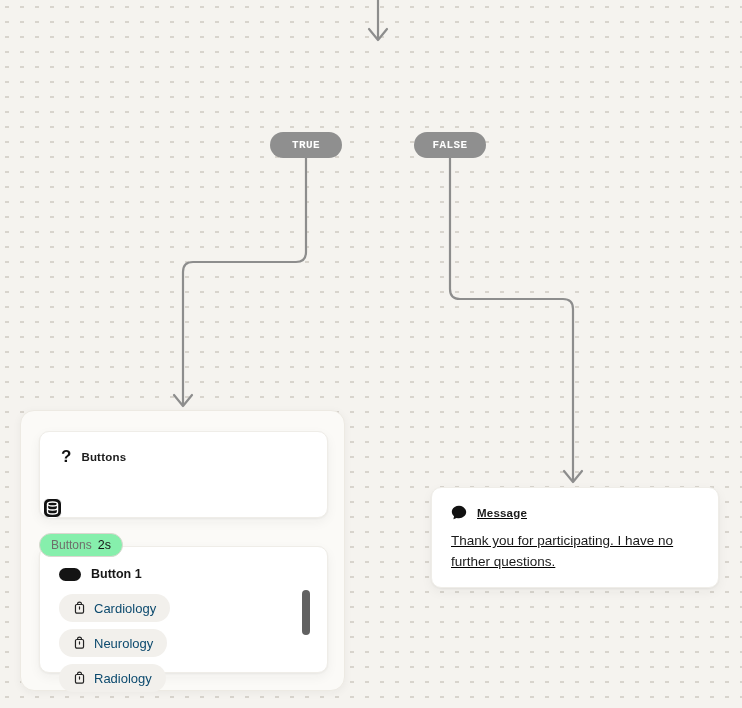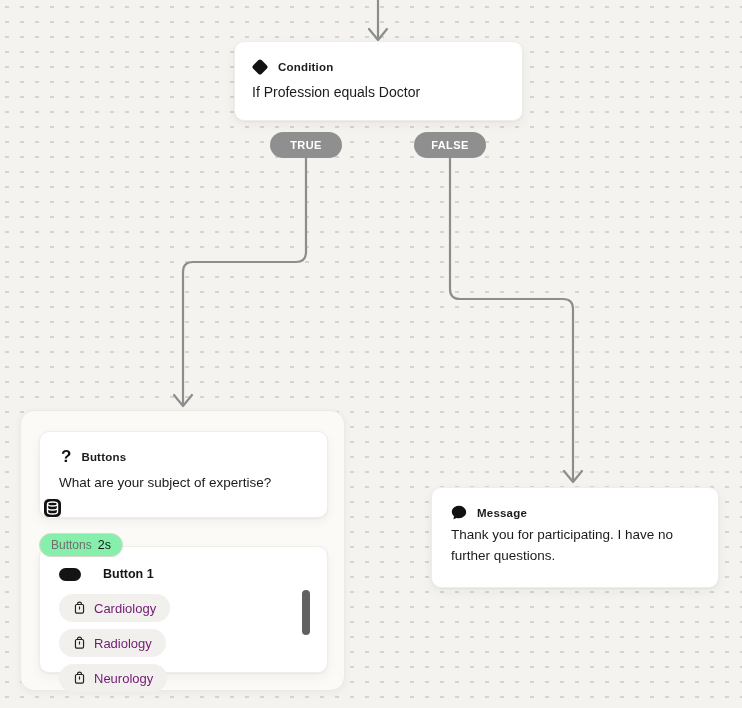--- a/index.html
+++ b/index.html
@@ -17,51 +17,51 @@
     box-sizing:border-box;
   }
   .node-header{display:flex;align-items:center;gap:10px;}
   .type-label{font-size:11.5px;font-weight:700;color:#1b1b1b;letter-spacing:.2px;}
   .node-text{font-size:14px;color:#1b1b1b;}
   .diamond{width:12px;height:12px;background:#121212;border-radius:2.5px;transform:rotate(45deg);margin:1px 2px;}
   .qmark{font-size:17px;font-weight:800;color:#111;line-height:1;margin-left:2px;}
   .pill-branch{
     position:absolute;width:72px;height:26px;border-radius:13px;background:#8f8f8f;
     color:#fff;font-size:11px;font-weight:700;letter-spacing:.4px;
-    display:flex;align-items:center;justify-content:center;
+    display:flex;align-items:center;justify-content:center;font-family:Liberation Mono, monospace;
   }
   .group{
     position:absolute;left:20px;top:410px;width:325px;height:281px;background:#fbfaf7;
     border:1px solid #edeae3;border-radius:14px;box-sizing:border-box;
     box-shadow:0 2px 8px rgba(30,30,30,.05);
   }
   .q-card{left:18px;top:20px;width:289px;height:87px;padding:16px 18px 0 19px;}
   .q-card .node-text{margin-top:10px;font-size:13.5px;}
   .db-badge{position:absolute;left:3px;top:66px;width:19px;height:20px;}
   .btn-tag{
     position:absolute;left:18px;top:122px;height:24px;padding:0 11px;z-index:2;
     display:inline-flex;align-items:center;gap:6px;background:#86efac;
     border:1px solid #dbd7d0;border-radius:13px;box-sizing:border-box;
   }
   .btn-tag .t1{font-size:12px;color:#6f6e6b;}
   .btn-tag .t2{font-size:12.5px;font-weight:400;color:#161616;}
   .btn-card{left:18px;top:135px;width:289px;height:127px;z-index:1;}
-  .btnset-row{display:flex;align-items:center;gap:22px;padding:20px 15px 0 19px;}
+  .btnset-row{display:flex;align-items:center;gap:10px;padding:20px 15px 0 19px;}
   .oval{width:22px;height:13px;background:#141414;border-radius:999px;}
   .btnset-label{font-size:12.5px;font-weight:700;color:#161616;}
   .chips{display:flex;flex-wrap:wrap;column-gap:21px;row-gap:7px;padding:13px 34px 0 19px;}
   .chip{
     height:28px;padding:0 14px;background:#f2f0ec;border-radius:999px;
-    display:inline-flex;align-items:center;gap:8px;font-size:13px;color:#701a75;box-sizing:border-box;
+    display:inline-flex;align-items:center;gap:8px;font-size:13px;color:#0c4a6e;box-sizing:border-box;
   }
   .scrollbar{position:absolute;right:17px;top:43px;width:8px;height:45px;background:#616161;border-radius:4px;}
   .cond-card{left:234px;top:41px;width:289px;height:80px;padding:18px 16px 0 17px;}
   .cond-card .node-text{margin-top:10px;}
-  .msg-card{left:431px;top:487px;width:288px;height:101px;padding:17px 19px 0 19px;}
-  .msg-card .node-text{margin-top:4px;font-size:13.5px;line-height:21px;width:256px;}
+  .msg-card{left:431px;top:487px;width:288px;height:101px;padding:17px 19px 0 19px;text-decoration:underline;}
+  .msg-card .node-text{margin-top:10px;font-size:13.5px;line-height:21px;width:256px;}
   .icon-svg{display:block;}
 </style>
 </head>
 <body>
 
 <div class="canvas">
 
   <svg class="edges" viewBox="0 0 742 708" fill="none" stroke="#8d8d8d" stroke-width="2.2">
     <g>
       <path d="M378 0 V38"></path>
@@ -70,39 +70,31 @@
     <g>
       <path d="M306 158 V252 Q306 262 296 262 H193 Q183 262 183 272 V404"></path>
       <path d="M174 395 L183 406 L192 395" stroke-linecap="round" stroke-linejoin="round"></path>
     </g>
     <g>
       <path d="M450 158 V289 Q450 299 460 299 H563 Q573 299 573 309 V480"></path>
       <path d="M564 471 L573 482 L582 471" stroke-linecap="round" stroke-linejoin="round"></path>
     </g>
   </svg>
 
-  <div class="node cond-card">
-    <div class="node-header">
-      <span class="diamond"></span>
-      <span class="type-label">Condition</span>
-    </div>
-    <div class="node-text">If Profession equals Doctor</div>
-  </div>
 
   <div class="pill-branch" style="left:270px;top:132px;">TRUE</div>
   <div class="pill-branch" style="left:414px;top:132px;">FALSE</div>
 
   <div class="group">
 
     <div class="node q-card">
       <div class="node-header">
         <span class="qmark">?</span>
         <span class="type-label">Buttons</span>
       </div>
-      <div class="node-text">What are your subject of expertise?</div>
       <span class="db-badge">
         <svg class="icon-svg" width="19" height="20" viewBox="0 0 19 20">
           <rect x="0.5" y="0.5" width="18" height="19" rx="5.5" fill="#111" stroke="#fff"></rect>
           <ellipse cx="9.5" cy="6" rx="5" ry="2" fill="none" stroke="#fff" stroke-width="1.4"></ellipse>
           <path d="M4.5 6 v4 a5 2 0 0 0 10 0 v-4" fill="none" stroke="#fff" stroke-width="1.4"></path>
           <path d="M4.5 10 v4 a5 2 0 0 0 10 0 v-4" fill="none" stroke="#fff" stroke-width="1.4"></path>
         </svg>
       </span>
     </div>
 
@@ -124,29 +116,29 @@
             <path d="M12 11 v4"></path>
           </svg>
           <span>Cardiology</span>
         </span>
         <span class="chip">
           <svg class="icon-svg" width="13" height="14" viewBox="0 0 24 26" fill="none" stroke="#222" stroke-width="2.2" stroke-linecap="round" stroke-linejoin="round">
             <path d="M8.5 6.5 V4.5 a3.5 2.5 0 0 1 7 0 V6.5"></path>
             <rect x="4.5" y="6.5" width="15" height="16" rx="2.5"></rect>
             <path d="M12 11 v4"></path>
           </svg>
-          <span>Radiology</span>
+          <span>Neurology</span>
         </span>
         <span class="chip">
           <svg class="icon-svg" width="13" height="14" viewBox="0 0 24 26" fill="none" stroke="#222" stroke-width="2.2" stroke-linecap="round" stroke-linejoin="round">
             <path d="M8.5 6.5 V4.5 a3.5 2.5 0 0 1 7 0 V6.5"></path>
             <rect x="4.5" y="6.5" width="15" height="16" rx="2.5"></rect>
             <path d="M12 11 v4"></path>
           </svg>
-          <span>Neurology</span>
+          <span>Radiology</span>
         </span>
       </div>
       <span class="scrollbar"></span>
     </div>
   </div>
 
   <div class="node msg-card">
     <div class="node-header">
       <svg class="icon-svg" width="16" height="15" viewBox="0 0 24 23" fill="#111">
         <path d="M12 1 C5.9 1 1 5.2 1 10.4 c0 2.7 1.3 5.1 3.4 6.8 L3.4 22 l5-2.2 c1.15.3 2.35.5 3.6.5 6.1 0 11-4.2 11-9.4 S18.1 1 12 1 z"></path>

